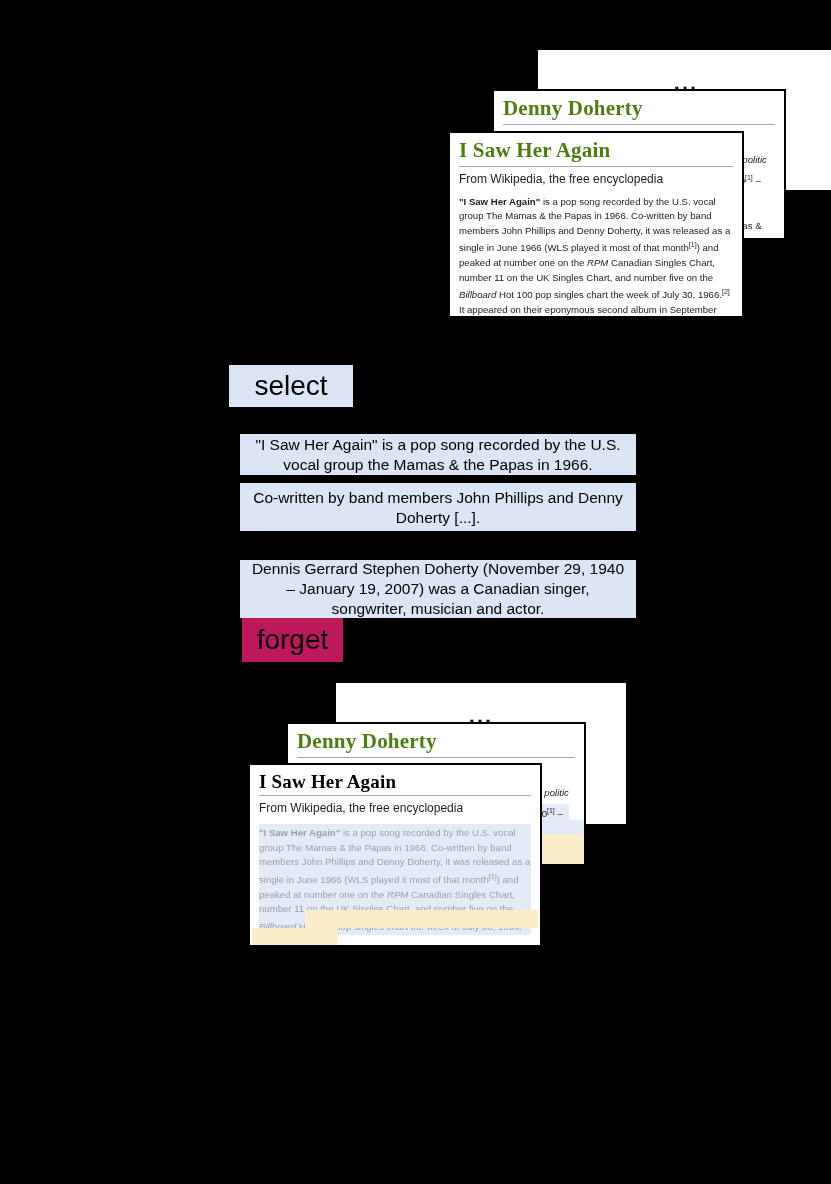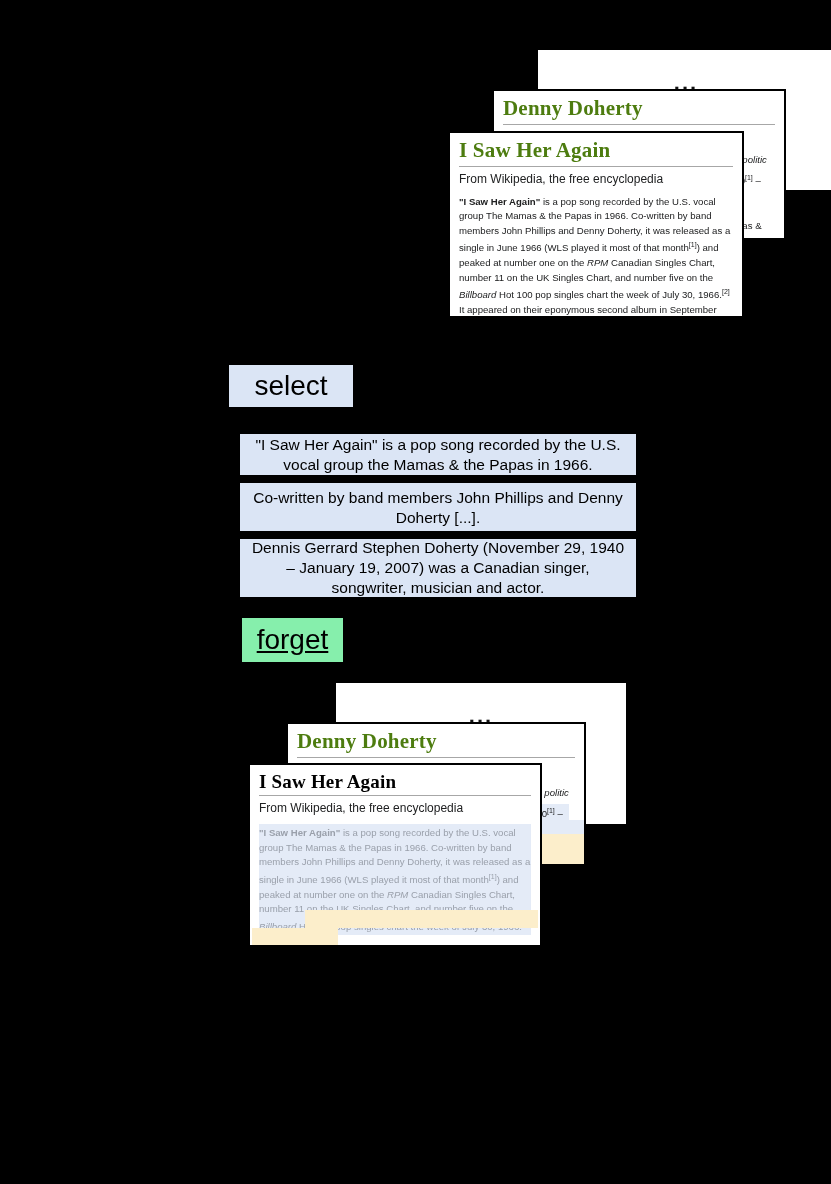--- a/index.html
+++ b/index.html
@@ -49,21 +49,21 @@
   .sel-hl{background:#e4ebf7;}
 
   
   .op-label{
     position:absolute;
     display:flex;align-items:center;justify-content:center;
     font-size:28px;color:#000;line-height:1;
     box-sizing:border-box;
   }
   .op-select{background:#dbe5f5;}
-  .op-forget{background:#86efac;text-decoration:underline;}
+  .op-forget{background:#be185d;}
 
   
   .snip{
     position:absolute;
     background:#dbe5f5;
     border:2px solid #000;
     box-sizing:border-box;
     display:flex;align-items:center;justify-content:center;
     text-align:center;
     font-size:15.5px;line-height:20px;color:#000;
@@ -119,21 +119,21 @@
 </div>
 
 <div class="snip" style="left:238px;top:432px;width:400px;height:45px;">
   <span>"I Saw Her Again" is a pop song recorded by the U.S. vocal group the Mamas &amp; the Papas in 1966.</span>
 </div>
 
 <div class="snip" style="left:238px;top:481px;width:400px;height:52px;align-items:flex-end;">
   <span>Co-written by band members John Phillips and Denny Doherty [...].</span>
 </div>
 
-<div class="snip" style="left:238px;top:537px;width:400px;height:62px;justify-content:center;">
+<div class="snip" style="left:238px;top:558px;width:400px;height:62px;justify-content:center;">
   <span>Dennis Gerrard Stephen Doherty (November 29, 1940 – January 19, 2007) was a Canadian singer, songwriter, musician and actor.</span>
 </div>
 
 <div class="op-label op-forget" style="left:242px;top:618px;width:101px;height:44px;">
   <span>forget</span>
 </div>
 
 <div class="card" style="left:334px;top:681px;width:294px;height:145px;">
   <div class="card-inner" style="padding-top:22px;">
     <div class="dots">...</div>

